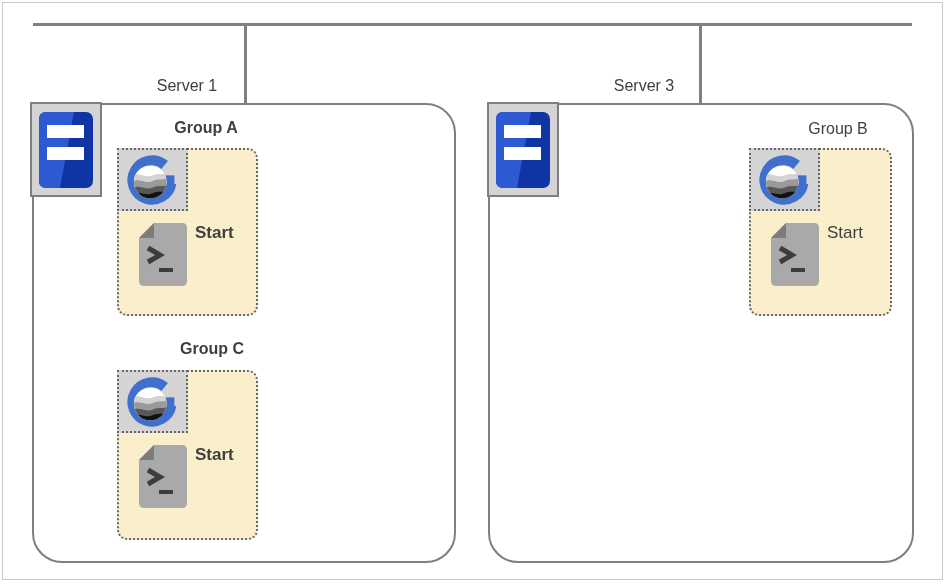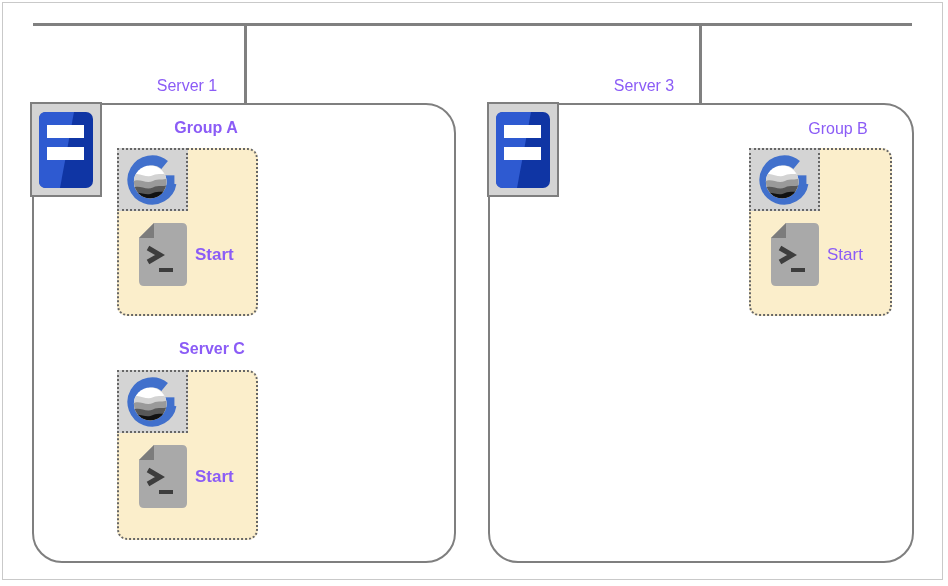--- a/index.html
+++ b/index.html
@@ -1,19 +1,19 @@
 <!DOCTYPE html>
 <html><head>
 <meta charset="utf-8">
 <style>
   html,body{margin:0;padding:0;background:#fff;}
   *{box-sizing:border-box;}
   .canvas{
     position:relative;width:948px;height:586px;background:#ffffff;overflow:hidden;
-    font-family:"Liberation Sans", sans-serif;color:#8b5cf6;
+    font-family:"Liberation Sans", sans-serif;color:#404040;
   }
   .frame{position:absolute;left:2px;top:2px;width:941px;height:578px;border:1px solid #c9c9c9;}
   
   .bus-line{position:absolute;left:33px;top:23px;width:879px;height:3px;background:#808080;}
   .drop-line{position:absolute;top:23px;width:3px;height:81px;background:#808080;}
   .drop-1{left:244px;}
   .drop-2{left:699px;}
   
   .node-label{position:absolute;transform:translateX(-50%);font-size:16px;line-height:19px;white-space:nowrap;}
   .server1-label{left:187px;top:76px;}
@@ -34,21 +34,21 @@
   .group-a{left:83px;top:43px;width:141px;height:168px;}
   .group-c{left:83px;top:265px;width:141px;height:170px;}
   .group-b{left:259px;top:43px;width:143px;height:168px;}
   .ga-label{left:172px;top:13px;}
   .gc-label{left:178px;top:234px;}
   .gb-label{left:348px;top:14px;}
   
   .g-tile{position:absolute;left:-2px;top:-2px;width:71px;height:63px;background:#d4d4d4;
     border:2px dotted #666666;display:flex;align-items:center;justify-content:center;}
   
-  .script-item{position:absolute;left:20px;top:73px;display:flex;align-items:center;gap:8px;}
+  .script-item{position:absolute;left:20px;top:73px;display:flex;align-items:flex-start;gap:8px;}
   .script-label{font-size:17px;line-height:20px;white-space:nowrap;}
   .defs-hidden{position:absolute;width:0;height:0;overflow:hidden;}
 </style>
 </head>
 <body>
 
 <svg class="defs-hidden" aria-hidden="true">
   <defs>
     <symbol id="sym-server" viewBox="0 0 54 76">
       <rect x="0" y="0" width="54" height="76" rx="7" fill="#0f35a4"></rect>
@@ -99,21 +99,21 @@
           </svg>
       </div>
       <div class="script-item">
         <svg width="48" height="63" viewBox="0 0 48 63">
             <use href="#sym-script"></use>
           </svg>
         <span class="script-label">Start</span>
       </div>
     </div>
 
-    <div class="group-label gc-label">Server C</div>
+    <div class="group-label gc-label">Group C</div>
 
     <div class="group group-c">
       <div class="g-tile">
         <svg width="56" height="54" viewBox="0 0 60 58">
             <use href="#sym-glogo"></use>
           </svg>
       </div>
       <div class="script-item">
         <svg width="48" height="63" viewBox="0 0 48 63">
             <use href="#sym-script"></use>

